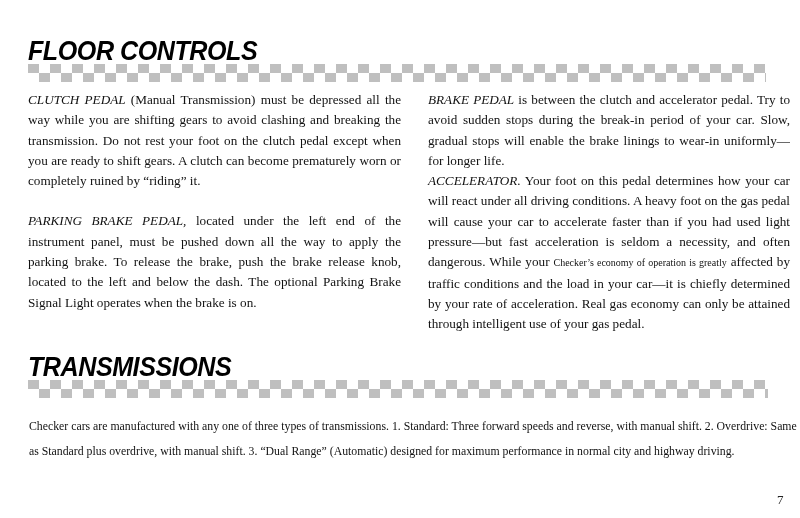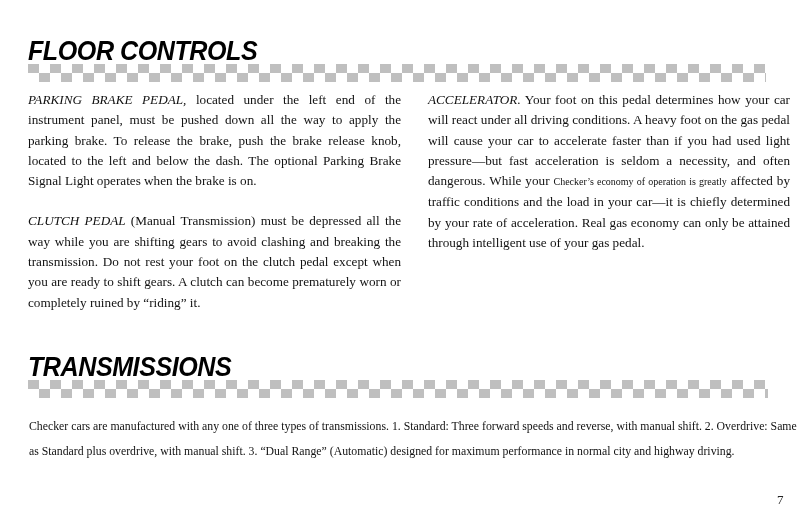--- a/index.html
+++ b/index.html
@@ -106,27 +106,28 @@
 
   <div class="section-heading" style="left:20px; top:36px; font-size:27px;">FLOOR CONTROLS</div>
 
   <div class="checker-rule" style="left:20px; top:64px; width:738px;">
     <div class="checker-row top"></div>
     <div class="checker-row bottom"></div>
   </div>
 
   <div class="col" style="left:20px; top:90px; width:373px;">
 
+    <p><span class="lead">CLUTCH PEDAL</span><span> (Manual Transmission) must be depressed all the way while you are shifting gears to avoid clashing and breaking the transmission. Do not rest your foot on the clutch pedal except when you are ready to shift gears. A clutch can become prematurely worn or completely ruined by “riding” it.</span></p>
+
     <p><span class="lead">PARKING BRAKE PEDAL,</span><span> located under the left end of the instrument panel, must be pushed down all the way to apply the parking brake. To release the brake, push the brake release knob, located to the left and below the dash. The optional Parking Brake Signal Light operates when the brake is on.</span></p>
-
-    <p><span class="lead">CLUTCH PEDAL</span><span> (Manual Transmission) must be depressed all the way while you are shifting gears to avoid clashing and breaking the transmission. Do not rest your foot on the clutch pedal except when you are ready to shift gears. A clutch can become prematurely worn or completely ruined by “riding” it.</span></p>
   </div>
 
   <div class="col" style="left:420px; top:90px; width:362px;">
 
+    <p style="margin-bottom:0;"><span class="lead">BRAKE PEDAL</span><span> is between the clutch and accelerator pedal. Try to avoid sudden stops during the break-in period of your car. Slow, gradual stops will enable the brake linings to wear-in uniformly—for longer life.</span></p>
 
     <p><span class="lead">ACCELERATOR.</span><span> Your foot on this pedal determines how your car will react under all driving conditions. A heavy foot on the gas pedal will cause your car to accelerate faster than if you had used light pressure—but fast acceleration is seldom a necessity, and often dangerous. While your </span><span class="inline-small">Checker’s economy of operation is greatly</span><span> affected by traffic conditions and the load in your car—it is chiefly determined by your rate of acceleration. Real gas economy can only be attained through intelligent use of your gas pedal.</span></p>
   </div>
 
   <div class="section-heading" style="left:20px; top:352px; font-size:27px;">TRANSMISSIONS</div>
 
   <div class="checker-rule" style="left:20px; top:380px; width:740px;">
     <div class="checker-row top"></div>
     <div class="checker-row bottom"></div>
   </div>

